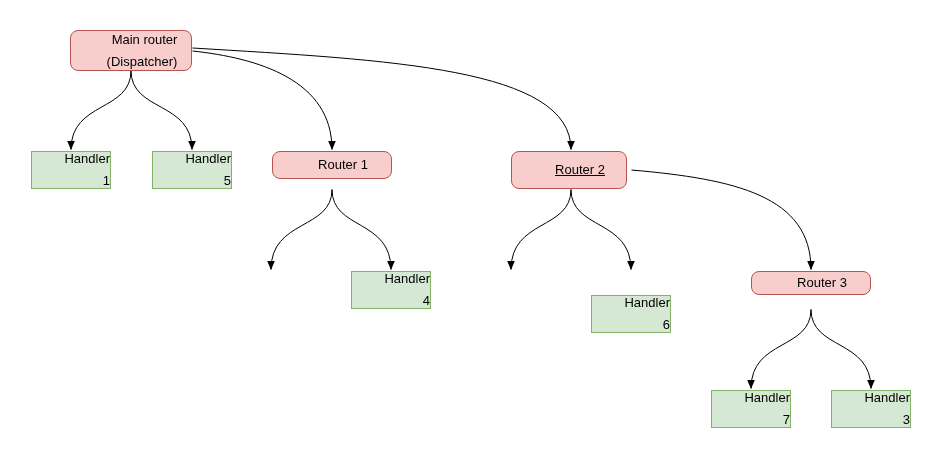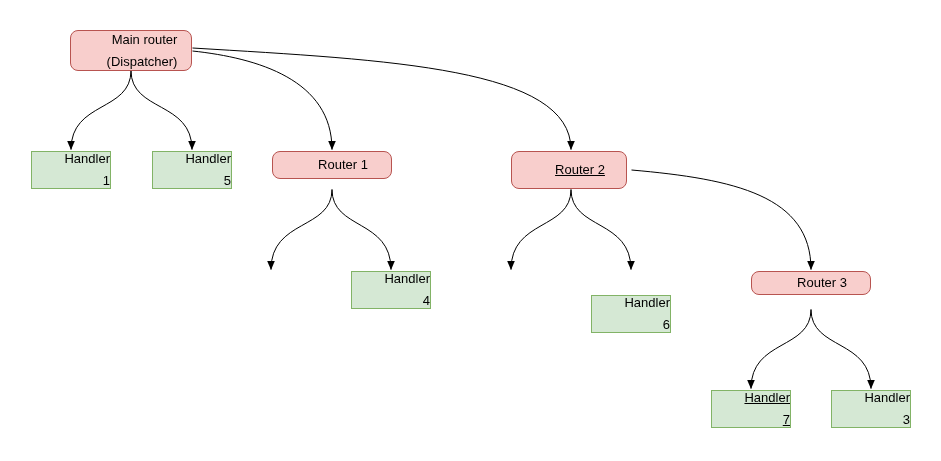--- a/index.html
+++ b/index.html
@@ -106,21 +106,21 @@
 
 
   <div class="node handler" style="left:591px; top:271px; width:80px; height:38px;margin-top:24px;">
     <span class="label">Handler 6</span>
   </div>
 
   <div class="node router" style="left:751px; top:271px; width:120px; height:24px;">
     <span class="label">Router 3</span>
   </div>
 
-  <div class="node handler" style="left:711px; top:390px; width:80px; height:38px;text-decoration:underline;">
+  <div class="node handler" style="left:711px; top:390px; width:80px; height:38px;">
     <span class="label">Handler 7</span>
   </div>
 
   <div class="node handler" style="left:831px; top:390px; width:80px; height:38px;">
     <span class="label">Handler 3</span>
   </div>
 
 </div>
 
 </body></html>

